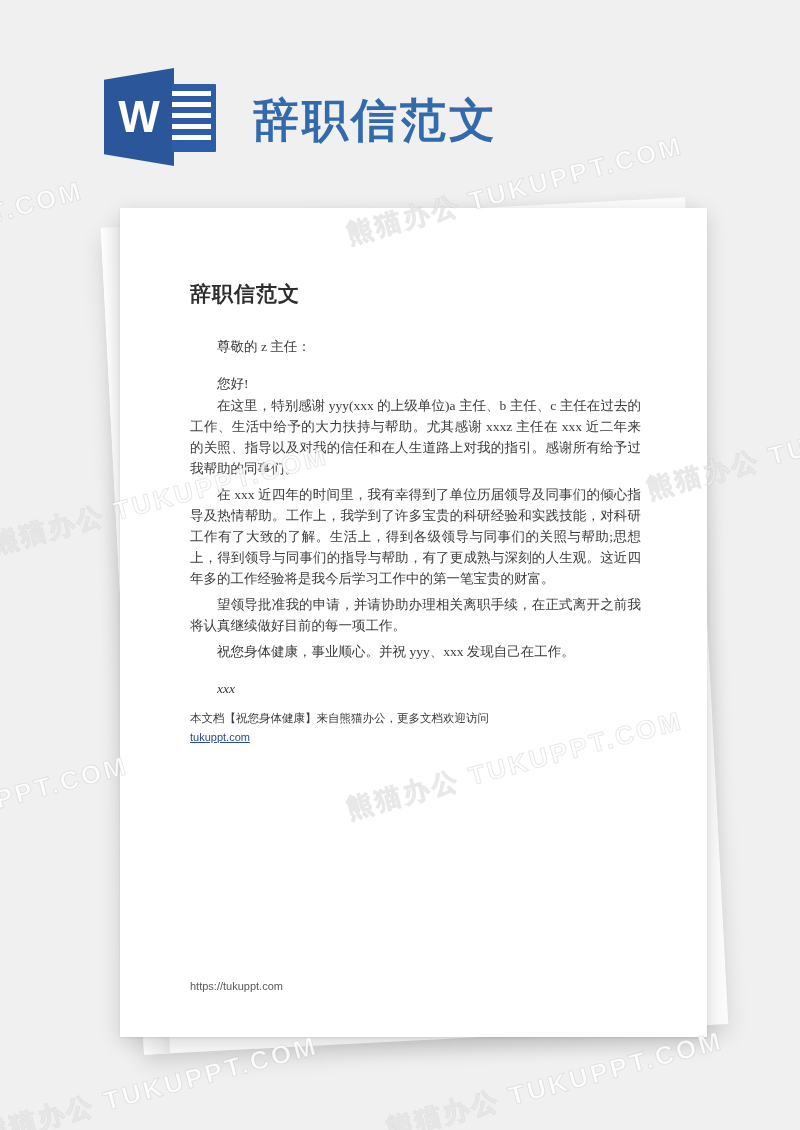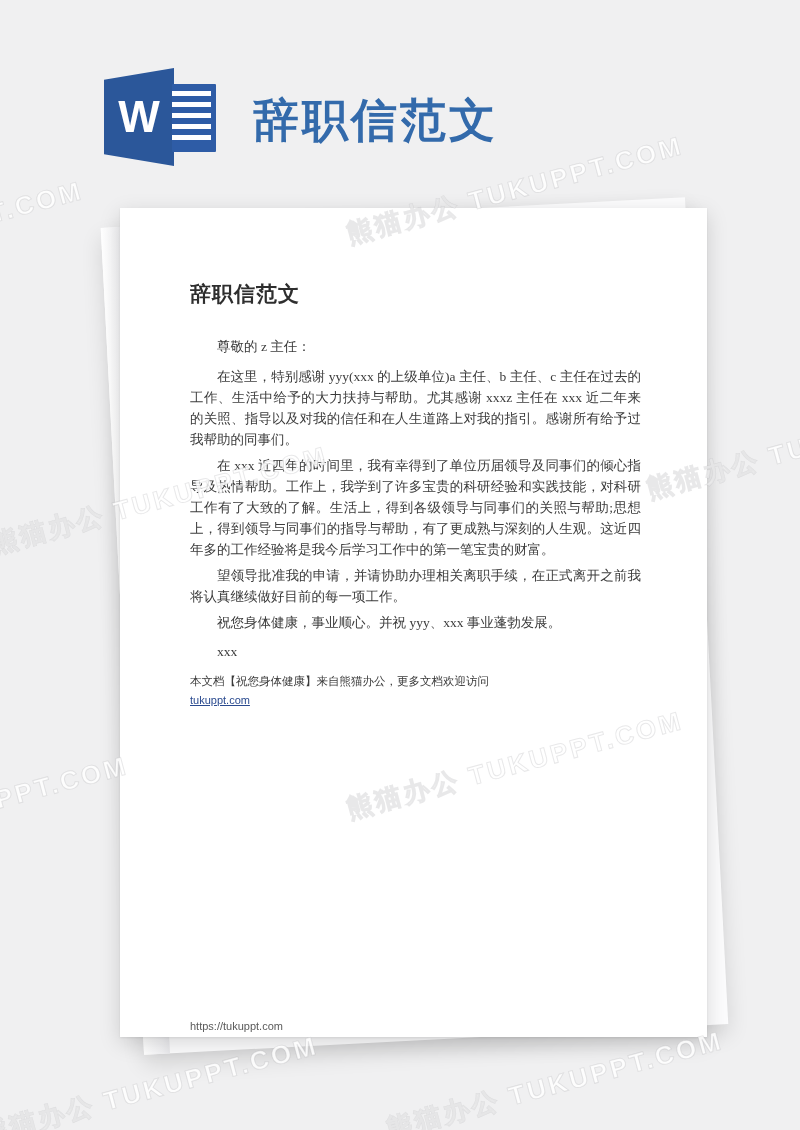--- a/index.html
+++ b/index.html
@@ -66,33 +66,33 @@
   .doc-title {
     font-size: 21px; font-weight: 700; color: #2e2e2e;
     letter-spacing: 1px; margin: 0 0 28px 0;
   }
   .doc-body p {
     font-size: 13.5px; line-height: 21px;
     text-align: justify;
     margin: 0 0 5px 0;
     text-indent: 2em;
   }
-  .doc-body p.salutation { margin-bottom: 9px; }
+  .doc-body p.salutation { margin-bottom: 16px; }
   .doc-body p.greeting  { margin-bottom: 1px; }
-  .doc-body p.signature { margin-top: 8px; }
+  .doc-body p.signature { margin-top: 16px; font-style: italic; }
   .doc-footer {
     margin-top: 10px;
     font-size: 11.5px; line-height: 19px; color: #3b3b3b;
   }
   .doc-footer a {
     color: #2a4a8f; text-decoration: underline;
     font-family: "Liberation Sans", sans-serif; font-size: 11px; margin-top: 44px;
   }
   .page-url {
-    position: absolute; left: 70px; top: 812px;
+    position: absolute; left: 70px; top: 772px;
     font-size: 11px; color: #5a5a5a;
     font-family: "Liberation Sans", sans-serif;
   }
 
   
   .wm {
     position: absolute; z-index: 3;
     transform: translate(-50%, -50%) rotate(-15deg);
     font-family: "Liberation Sans", sans-serif;
     font-weight: bold; font-size: 26px; letter-spacing: 3px;
@@ -133,24 +133,25 @@
   </div>
   <div class="page-title">辞职信范文</div>
 </div>
 
 <div class="page-back"></div>
 
 <div class="page">
   <h1 class="doc-title">辞职信范文</h1>
   <div class="doc-body">
     <p class="salutation">尊敬的 z 主任：</p>
+    <p class="greeting">您好!</p>
     <p>在这里，特别感谢 yyy(xxx 的上级单位)a 主任、b 主任、c 主任在过去的工作、生活中给予的大力扶持与帮助。尤其感谢 xxxz 主任在 xxx 近二年来的关照、指导以及对我的信任和在人生道路上对我的指引。感谢所有给予过我帮助的同事们。</p>
     <p>在 xxx 近四年的时间里，我有幸得到了单位历届领导及同事们的倾心指导及热情帮助。工作上，我学到了许多宝贵的科研经验和实践技能，对科研工作有了大致的了解。生活上，得到各级领导与同事们的关照与帮助;思想上，得到领导与同事们的指导与帮助，有了更成熟与深刻的人生观。这近四年多的工作经验将是我今后学习工作中的第一笔宝贵的财富。</p>
     <p>望领导批准我的申请，并请协助办理相关离职手续，在正式离开之前我将认真继续做好目前的每一项工作。</p>
-    <p>祝您身体健康，事业顺心。并祝 yyy、xxx 事业蓬勃发展。</p>
+    <p>祝您身体健康，事业顺心。并祝 yyy、xxx 发现自己在工作。</p>
     <p class="signature">xxx</p>
   </div>
   <div class="doc-footer">
     <span>本文档【祝您身体健康】来自熊猫办公，更多文档欢迎访问</span><br>
     <a href="#">tukuppt.com</a>
   </div>
   <div class="page-url">https://tukuppt.com</div>
 </div>
 
 </body></html>

